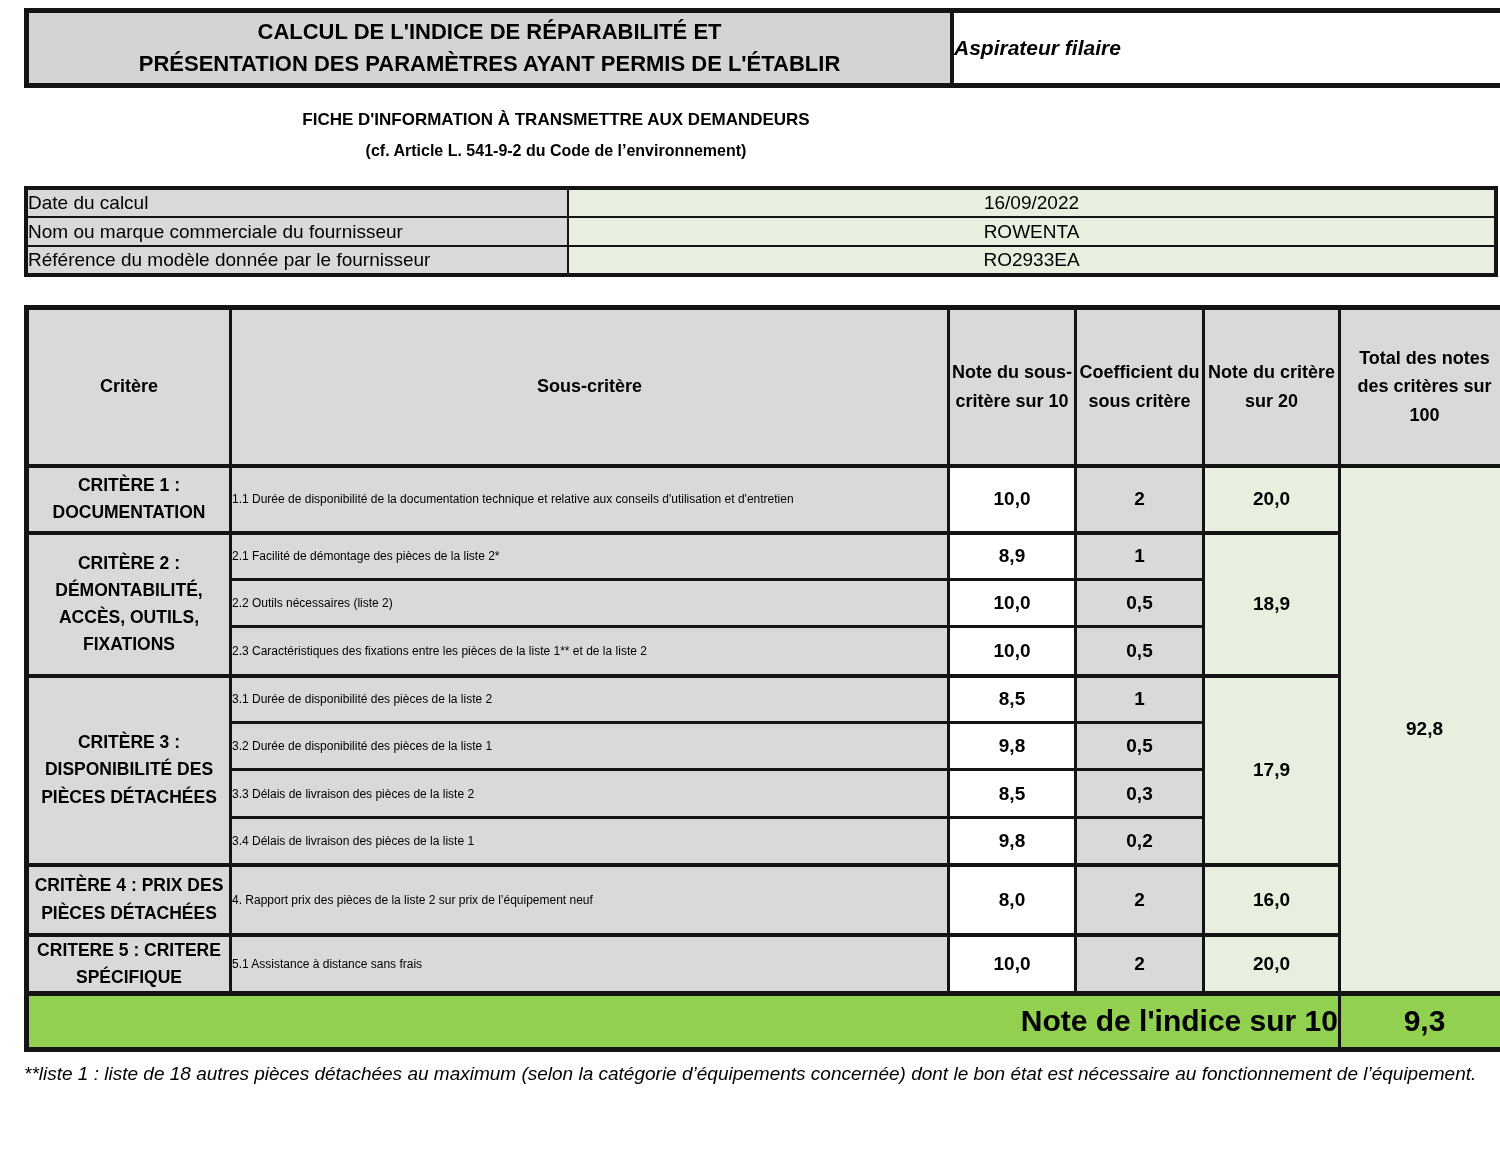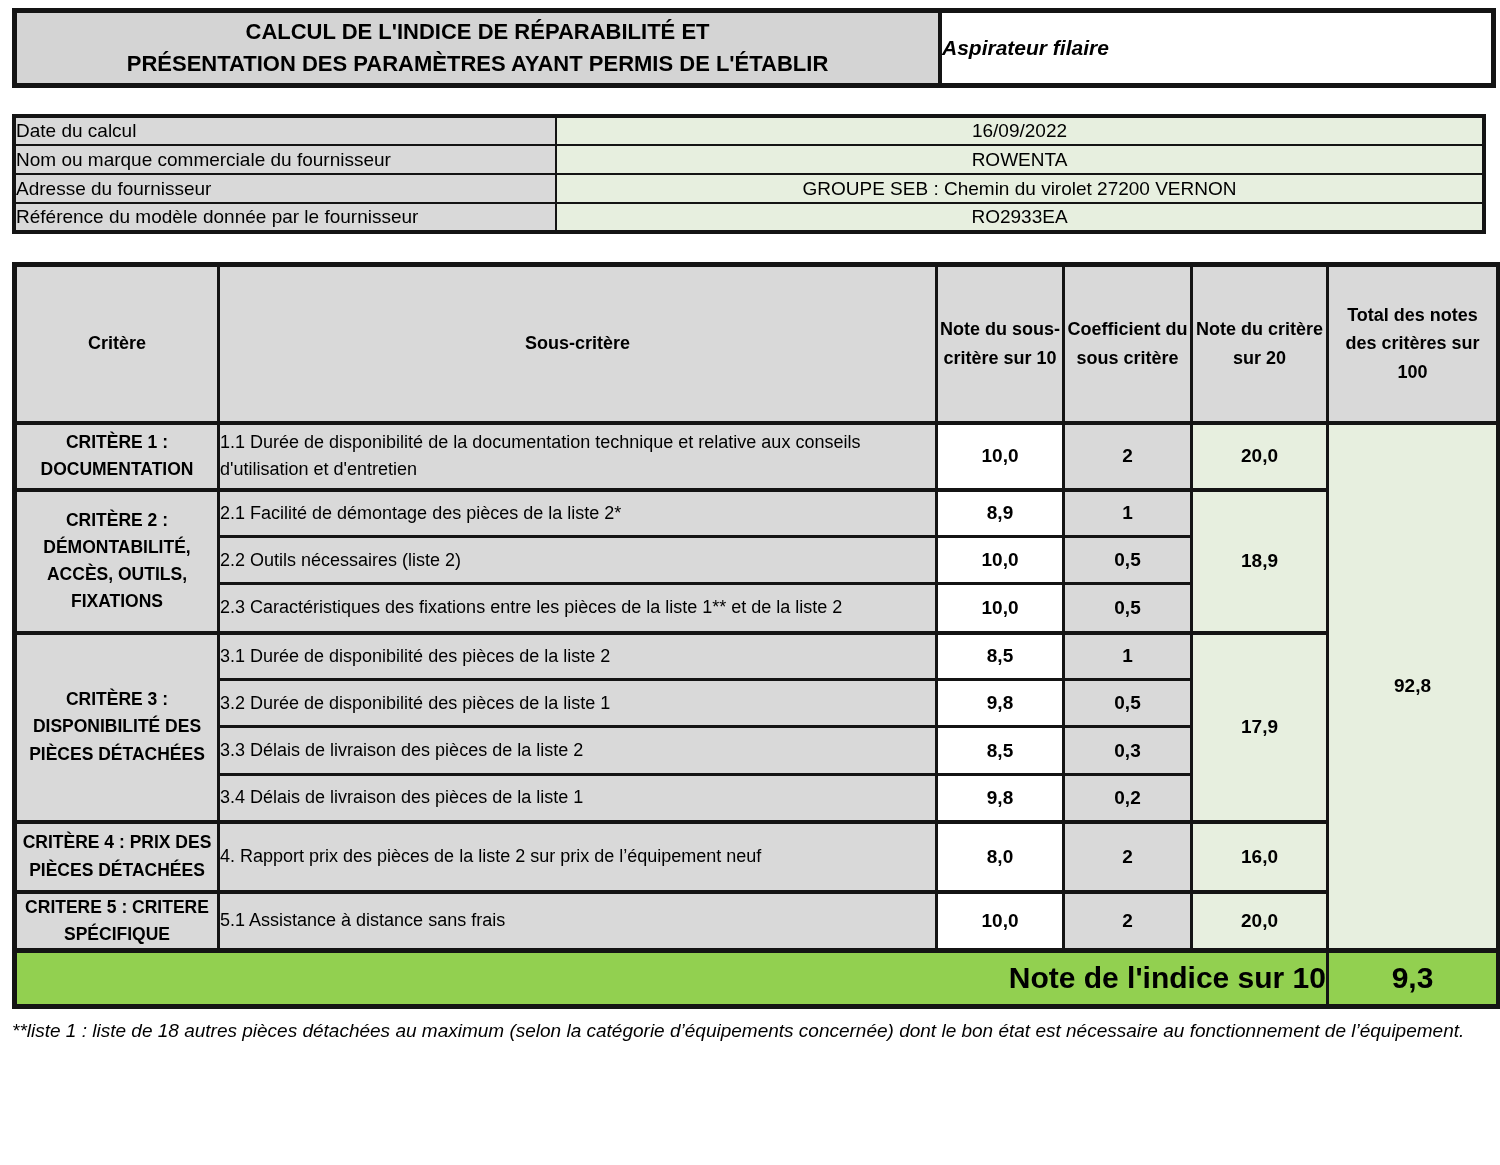--- a/index.html
+++ b/index.html
@@ -4,21 +4,21 @@
 <style>
   * { box-sizing: border-box; }
   html, body {
     margin: 0; padding: 0;
     width: 1500px; height: 1165px;
     background: #ffffff;
     font-family: "Liberation Sans", sans-serif;
     color: #000;
     overflow: hidden;
   }
-  .page { padding: 8px 8px 0 12px; width: 1272px; }
+  .page { padding: 8px 8px 0 24px; width: 1272px; }
 
   
   .header-box {
     display: flex;
     border: 5px solid #141414;
     height: 80px;
     width: 1484px;
   }
   .header-left {
     width: 925px;
@@ -54,21 +54,21 @@
   .score-table th {
     background: #d9d9d9; font-weight: bold; font-size: 18px;
     text-align: center; vertical-align: middle; line-height: 1.6; padding: 0 2px;
   }
   .crit {
     background: #d9d9d9; font-weight: bold; font-size: 17.5px;
     text-align: center; vertical-align: middle; line-height: 1.55; padding: 0 2px;
   }
   .crit-top { vertical-align: top; }
   .sub {
-    background: #d9d9d9; font-size: 18px; text-align: left;
+    background: #d9d9d9; font-size: 12px; text-align: left;
     padding: 2px 8px; line-height: 1.5; margin-top: 48px;
   }
   .note10 { background: #ffffff; font-weight: bold; font-size: 19px; text-align: center; }
   .coeff  { background: #d9d9d9; font-weight: bold; font-size: 19px; text-align: center; }
   .note20 { background: #e7efdf; font-weight: bold; font-size: 19px; text-align: center; }
   .total  { background: #e7efdf; font-weight: bold; font-size: 19px; text-align: center; }
 
   tr.group-start td { border-top: 4px solid #141414; }
   tr.subrow td { border-top: 2px solid #4d7c0f; }
 
@@ -98,34 +98,34 @@
   <div class="header-box">
     <div class="header-left">
       <div>CALCUL DE L'INDICE DE RÉPARABILITÉ ET</div>
       <div>PRÉSENTATION DES PARAMÈTRES AYANT PERMIS DE L'ÉTABLIR</div>
     </div>
     <div class="header-right">
       <span>Aspirateur filaire</span>
     </div>
   </div>
 
+  <div class="subtitles">
+    <div class="subtitle-1">FICHE D'INFORMATION À TRANSMETTRE AUX DEMANDEURS</div>
+    <div class="subtitle-2">(cf. Article L. 541-9-2 du Code de l’environnement)</div>
+  </div>
 
   <table class="info-table">
     <tbody>
       <tr>
         <td class="info-label">Date du calcul</td>
         <td class="info-value">16/09/2022</td>
       </tr>
       <tr>
         <td class="info-label">Nom ou marque commerciale du fournisseur</td>
         <td class="info-value">ROWENTA</td>
-      </tr>
-      <tr>
-        <td class="info-label">Adresse du fournisseur</td>
-        <td class="info-value">GROUPE SEB : Chemin du virolet 27200 VERNON</td>
       </tr>
       <tr>
         <td class="info-label">Référence du modèle donnée par le fournisseur</td>
         <td class="info-value">RO2933EA</td>
       </tr>
     </tbody>
   </table>
 
   <table class="score-table">
     <colgroup>

